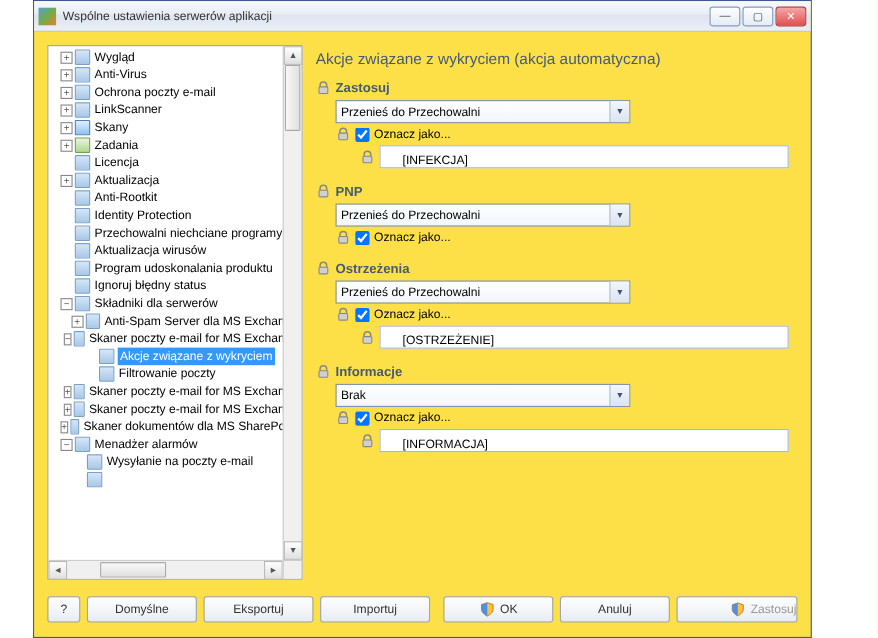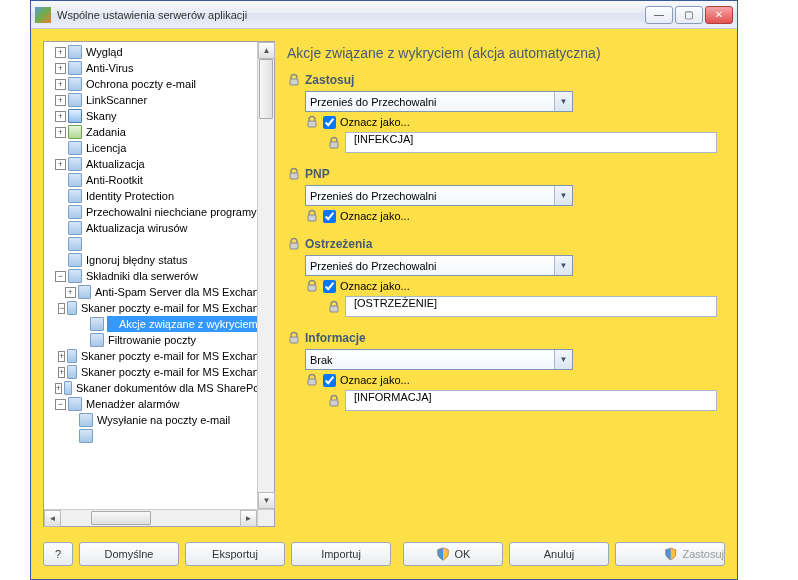--- a/index.html
+++ b/index.html
@@ -69,21 +69,21 @@
 }
 .tree { padding: 2px 0; }
 .tree-item {
   display: flex; align-items: center;
   height: 16px; line-height: 16px;
   white-space: nowrap;
   cursor: default;
   padding-right: 2px;
 }
 .tree-item.selected .label {
-  background: #3399ff; color: #fff; padding: 0 12px;
+  background: #3399ff; color: #fff; padding: 0 2px;
 }
 .tw { display: inline-block; width: 11px; height: 11px; margin-right: 2px; text-align: center; line-height: 9px; font-size: 9px; }
 .tw.box { border: 1px solid #888; background: #fff; color: #555; }
 .dots { display: inline-block; width: 11px; }
 .ticon {
   display: inline-block; width: 14px; height: 14px; margin-right: 3px;
   background: linear-gradient(to bottom, #d6e6f7, #a8c8e8);
   border: 1px solid #7aa0c8;
   border-radius: 1px;
 }
@@ -129,22 +129,22 @@
   position:absolute; right:0; top:0; bottom:0; width:18px;
   background: linear-gradient(to bottom, #f3f6fb, #dbe4f0);
   border-left:1px solid #a8b8d0;
   display:flex;align-items:center;justify-content:center;
   color:#405070; font-size:8px;
 }
 .chk { width:13px; height:13px; }
 .textbox {
   height: 21px; flex:1; max-width:458px;
   border: 1px solid #a8b8c8;
-  background:#fff; padding: 0 8px;
-  display:flex; align-items:flex-start;
+  background:#fff; padding: 0 20px;
+  display:flex; align-items:flex-end;
 }
 .indent2 { margin-left: 40px; }
 
 .footer {
   height: 40px;
   display:flex; align-items:center;
   padding: 0 12px 10px 12px;
   gap: 6px;
 }
 .btn {
@@ -250,20 +250,21 @@
             <div class="tree-item">
               <span class="dots"></span>
               <span class="tw"></span>
               <span class="ticon page"></span>
               <span class="label">Aktualizacja wirusów</span>
             </div>
             <div class="tree-item">
               <span class="dots"></span>
               <span class="tw"></span>
               <span class="ticon page"></span>
+              <span class="label">Program udoskonalania produktu</span>
             </div>
             <div class="tree-item">
               <span class="dots"></span>
               <span class="tw"></span>
               <span class="ticon page"></span>
               <span class="label">Ignoruj błędny status</span>
             </div>
             <div class="tree-item">
               <span class="dots"></span>
               <span class="tw box">−</span>

